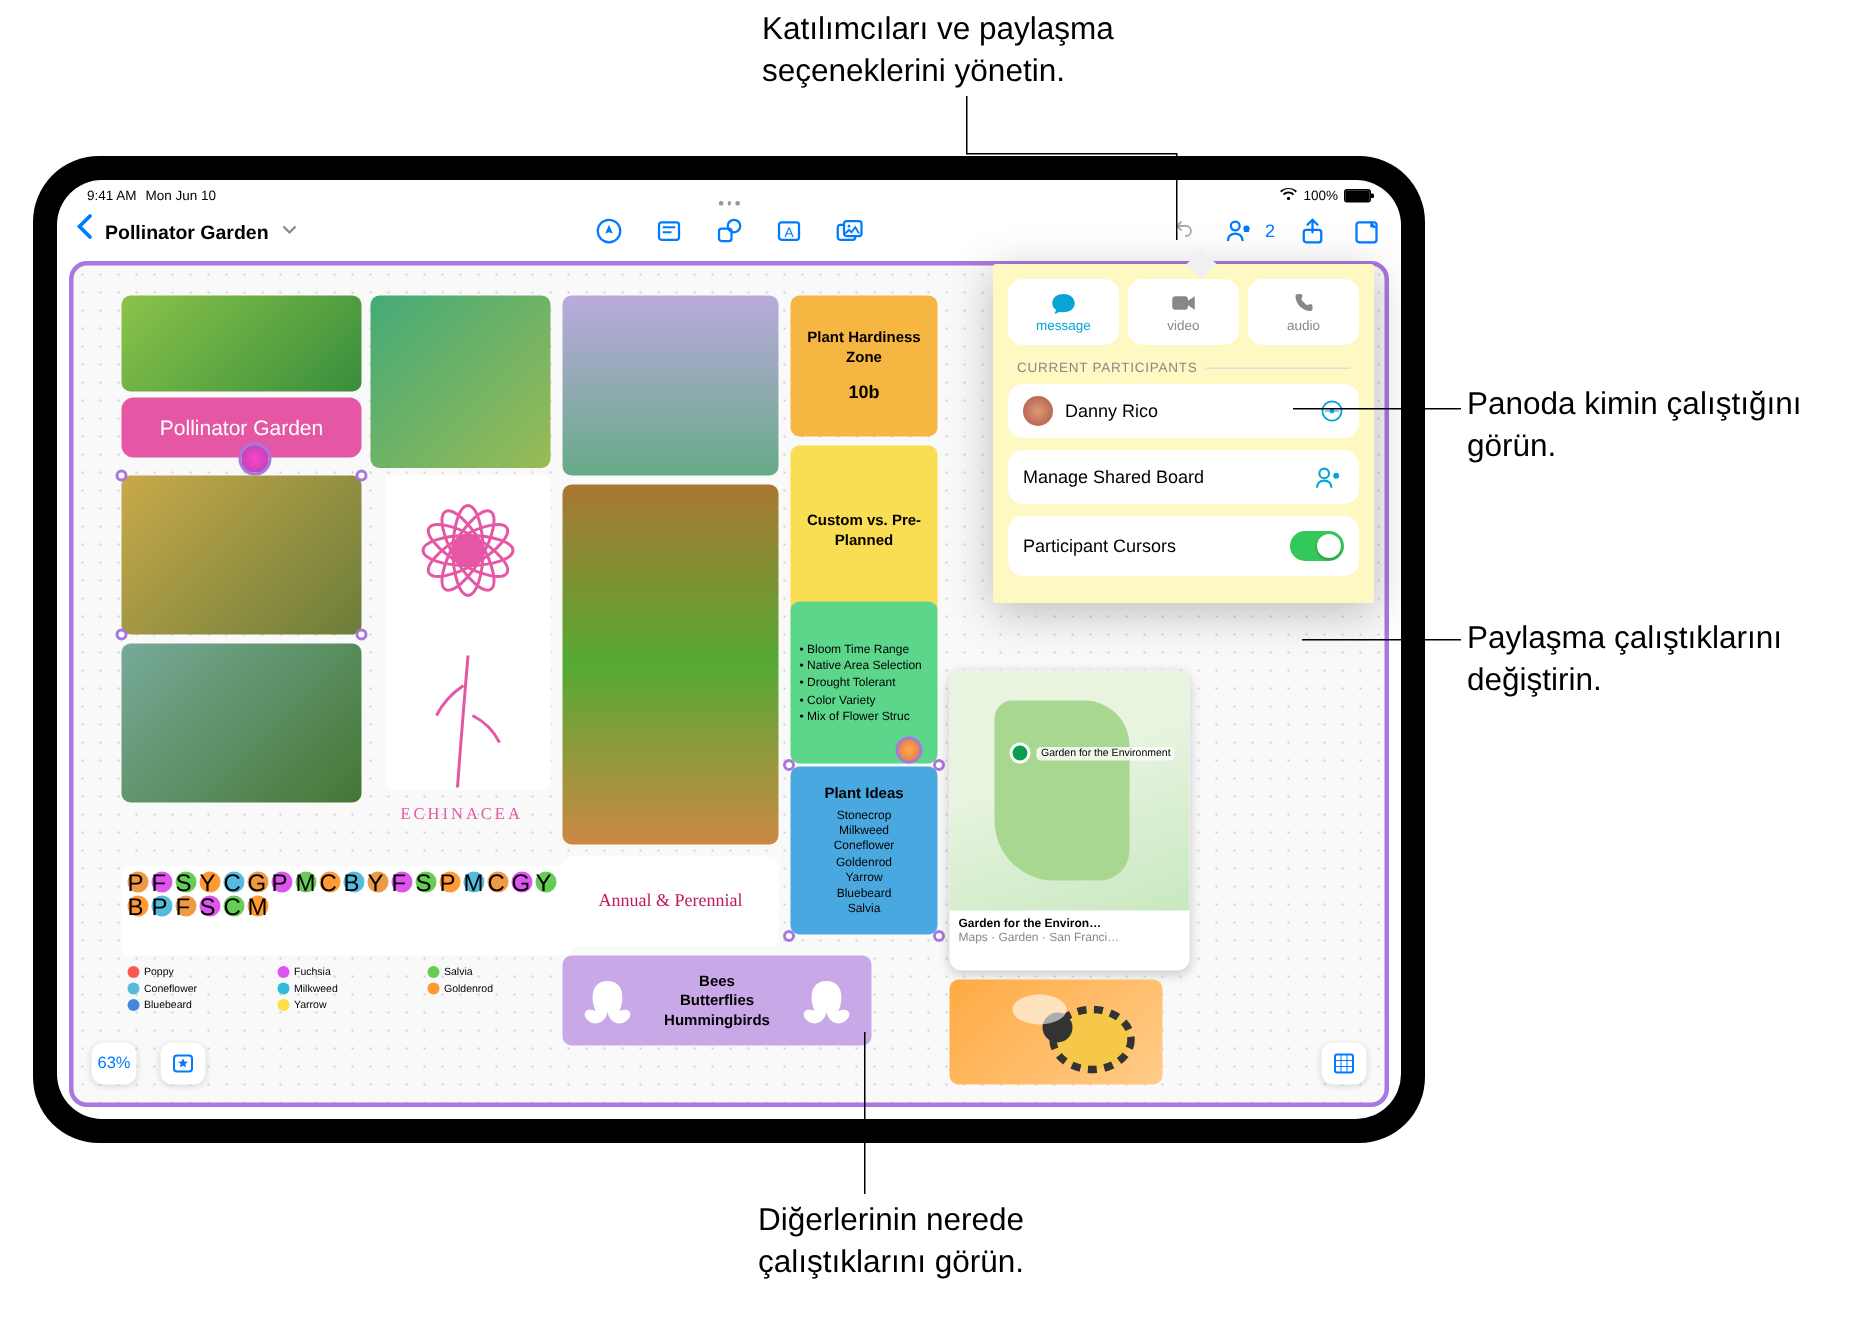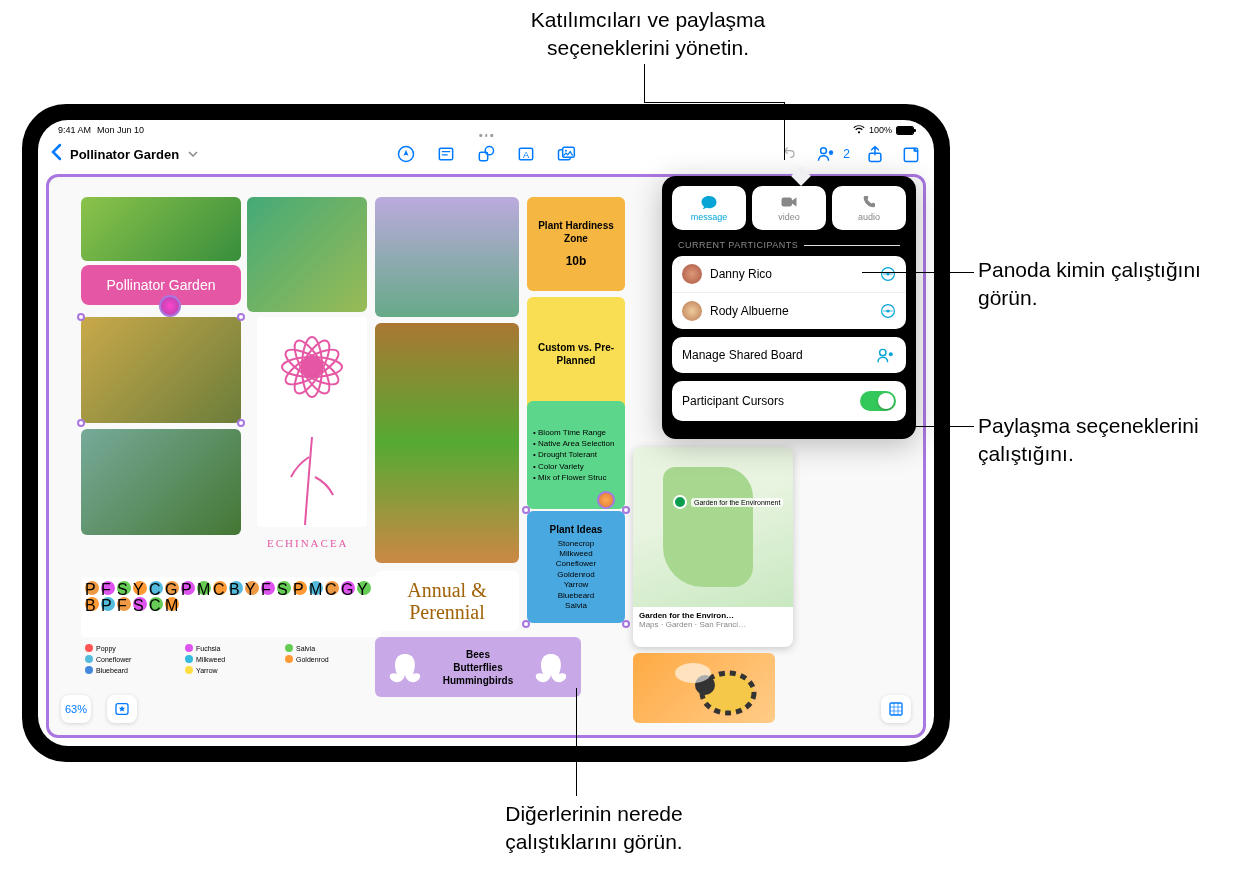--- a/index.html
+++ b/index.html
@@ -120,22 +120,22 @@
 .zoom-pill{left:12px; width:30px; height:28px;}
 .fav-pill{left:58px; width:30px; height:28px;}
 .grid-pill{right:12px; width:30px; height:28px;}
 
 
 .popover {
   position: absolute;
   top: 56px;
   right: 18px;
   width: 254px;
-  background: #000000;
-  border-radius: 14px;
+  background: #fef9c3;
+  border-radius: 2px;
   box-shadow: 0 6px 30px rgba(0,0,0,0.25);
   padding: 10px;
   z-index: 50;
 }
 .popover::before {
   content:''; position:absolute; top:-7px; right:108px;
   width:14px; height:14px; background:#f0f0f3; transform:rotate(45deg);
 }
 .pop-buttons { display:flex; gap:6px; margin-bottom:10px;}
 .pop-btn {
@@ -163,42 +163,42 @@
 
 
 .flower-sketch {
   position:absolute; left:208px; top:140px; width:110px; height:210px; background:#fff; border-radius:4px;
 }
 .echinacea-label {
   position:absolute; left:218px; top:360px; color:#e557a4; font-size:11px; font-family:cursive; letter-spacing:2px;
 }
 
 
-.handwrite { font-family: "Brush Script MT", cursive; color:#a16207; font-size:20px; line-height:1.1;}
+.handwrite { font-family: "Brush Script MT", cursive; color:#be185d; font-size:12px; line-height:1.1;}
 
 
 .legend { position:absolute; left:32px; top:400px; width:300px; height:135px; display:flex; flex-direction:column; gap:3px;}
 .legend-dots { display:flex; flex-wrap:wrap; gap:2px; padding:4px; background:#fff; border-radius:4px; height:60px; align-content:flex-start;}
 .legend-dots span { width:14px; height:14px; border-radius:50%; display:inline-block;}
 .legend-key { display:grid; grid-template-columns:repeat(3,1fr); gap:3px 8px; font-size:7px; padding:4px;}
 .legend-key-item{display:flex;align-items:center;gap:3px;}
 .legend-key-item span:first-child{width:8px;height:8px;border-radius:50%;}
 </style>
 </head>
 <body>
 
-<div class="callout" style="left:508px; top:6px; text-align:center; width:280px;">Katılımcıları ve paylaşma seçeneklerini yönetin.</div>
+<div class="callout" style="left:508px; top:6px; text-align:left; width:280px;">Katılımcıları ve paylaşma seçeneklerini yönetin.</div>
 <div class="callout-line" style="left:644px; top:64px; width:1px; height:38px;"></div>
 <div class="callout-line" style="left:644px; top:102px; width:140px; height:1px;"></div>
 <div class="callout-line" style="left:784px; top:102px; width:1px; height:58px;"></div>
 
 <div class="callout" style="left:978px; top:256px;">Panoda kimin çalıştığını görün.</div>
 <div class="callout-line" style="left:862px; top:272px; width:112px; height:1px;"></div>
 
-<div class="callout" style="left:978px; top:412px;">Paylaşma seçeneklerini çalıştığını.</div>
+<div class="callout" style="left:978px; top:412px;">Paylaşma çalıştıklarını değiştirin.</div>
 <div class="callout-line" style="left:868px; top:426px; width:106px; height:1px;"></div>
 
 <div class="callout" style="left:464px; top:800px; text-align:center; width:260px;">Diğerlerinin nerede çalıştıklarını görün.</div>
 <div class="callout-line" style="left:576px; top:688px; width:1px; height:108px;"></div>
 
 <div class="ipad">
   <div class="ipad-screen">
 
     <div class="status-bar">
       <div class="status-left">
@@ -516,29 +516,20 @@
       <div class="pop-list">
         <div class="pop-row">
           <div class="pop-avatar" style="background:radial-gradient(circle,#d97,#a54);"></div>
           <span>Danny Rico</span>
           <svg class="pop-badge" viewBox="0 0 20 20">
               <circle cx="10" cy="10" r="8" stroke="#06a5d6" stroke-width="1.5" fill="none"></circle>
               <circle cx="10" cy="10" r="2" fill="#06a5d6"></circle>
               <line x1="4" y1="10" x2="16" y2="10" stroke="#06a5d6"></line>
             </svg>
         </div>
-        <div class="pop-row">
-          <div class="pop-avatar" style="background:radial-gradient(circle,#ec9,#b75);"></div>
-          <span>Rody Albuerne</span>
-          <svg class="pop-badge" viewBox="0 0 20 20">
-              <circle cx="10" cy="10" r="8" stroke="#06a5d6" stroke-width="1.5" fill="none"></circle>
-              <circle cx="10" cy="10" r="2" fill="#06a5d6"></circle>
-              <line x1="4" y1="10" x2="16" y2="10" stroke="#06a5d6"></line>
-            </svg>
-        </div>
       </div>
       <div class="pop-row-single">
         <span>Manage Shared Board</span>
         <svg width="20" height="16" viewBox="0 0 24 20" style="margin-left:auto;">
             <circle cx="8" cy="7" r="4" stroke="#06a5d6" stroke-width="1.8" fill="none"></circle>
             <path d="M2 19c0-4 2.7-6 6-6s6 2 6 6" stroke="#06a5d6" stroke-width="1.8" fill="none"></path>
             <circle cx="18" cy="9" r="2.5" fill="#06a5d6"></circle>
           </svg>
       </div>
       <div class="pop-row-single">

